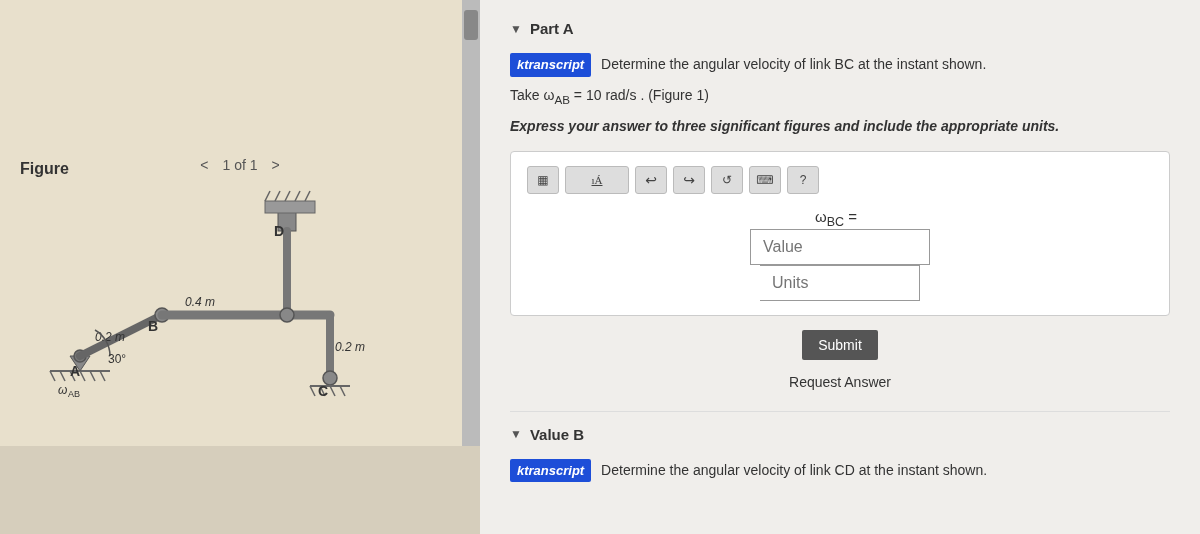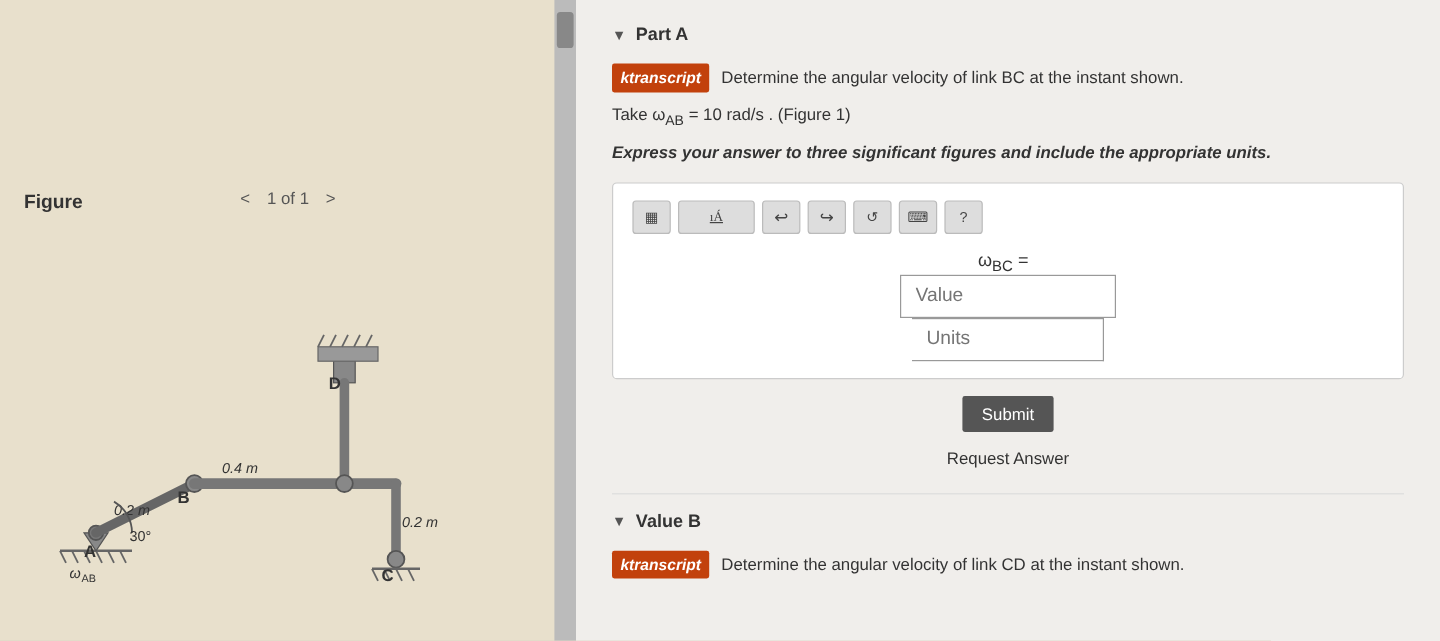--- a/index.html
+++ b/index.html
@@ -8,21 +8,21 @@
       background: #d6cebc;
       width: 1200px;
       height: 534px;
       display: flex;
       overflow: hidden;
     }
 
     
     .left-panel {
       width: 480px;
-      height: 534px;
+      height: 446px;
       background: #e8e0cc;
       position: relative;
       flex-shrink: 0;
     }
 
     .figure-label {
       position: absolute;
       top: 160px;
       left: 20px;
       font-size: 16px;
@@ -98,21 +98,21 @@
 
     .problem-text {
       font-size: 14px;
       color: #333;
       margin-bottom: 8px;
       line-height: 1.5;
     }
 
     .transcript-badge {
       display: inline-block;
-      background: #c2410c;
+      background: #1d4ed8;
       color: white;
       font-style: italic;
       font-weight: bold;
       font-size: 13px;
       padding: 2px 7px;
       border-radius: 2px;
       margin-right: 6px;
     }
 
     .italic-text {

